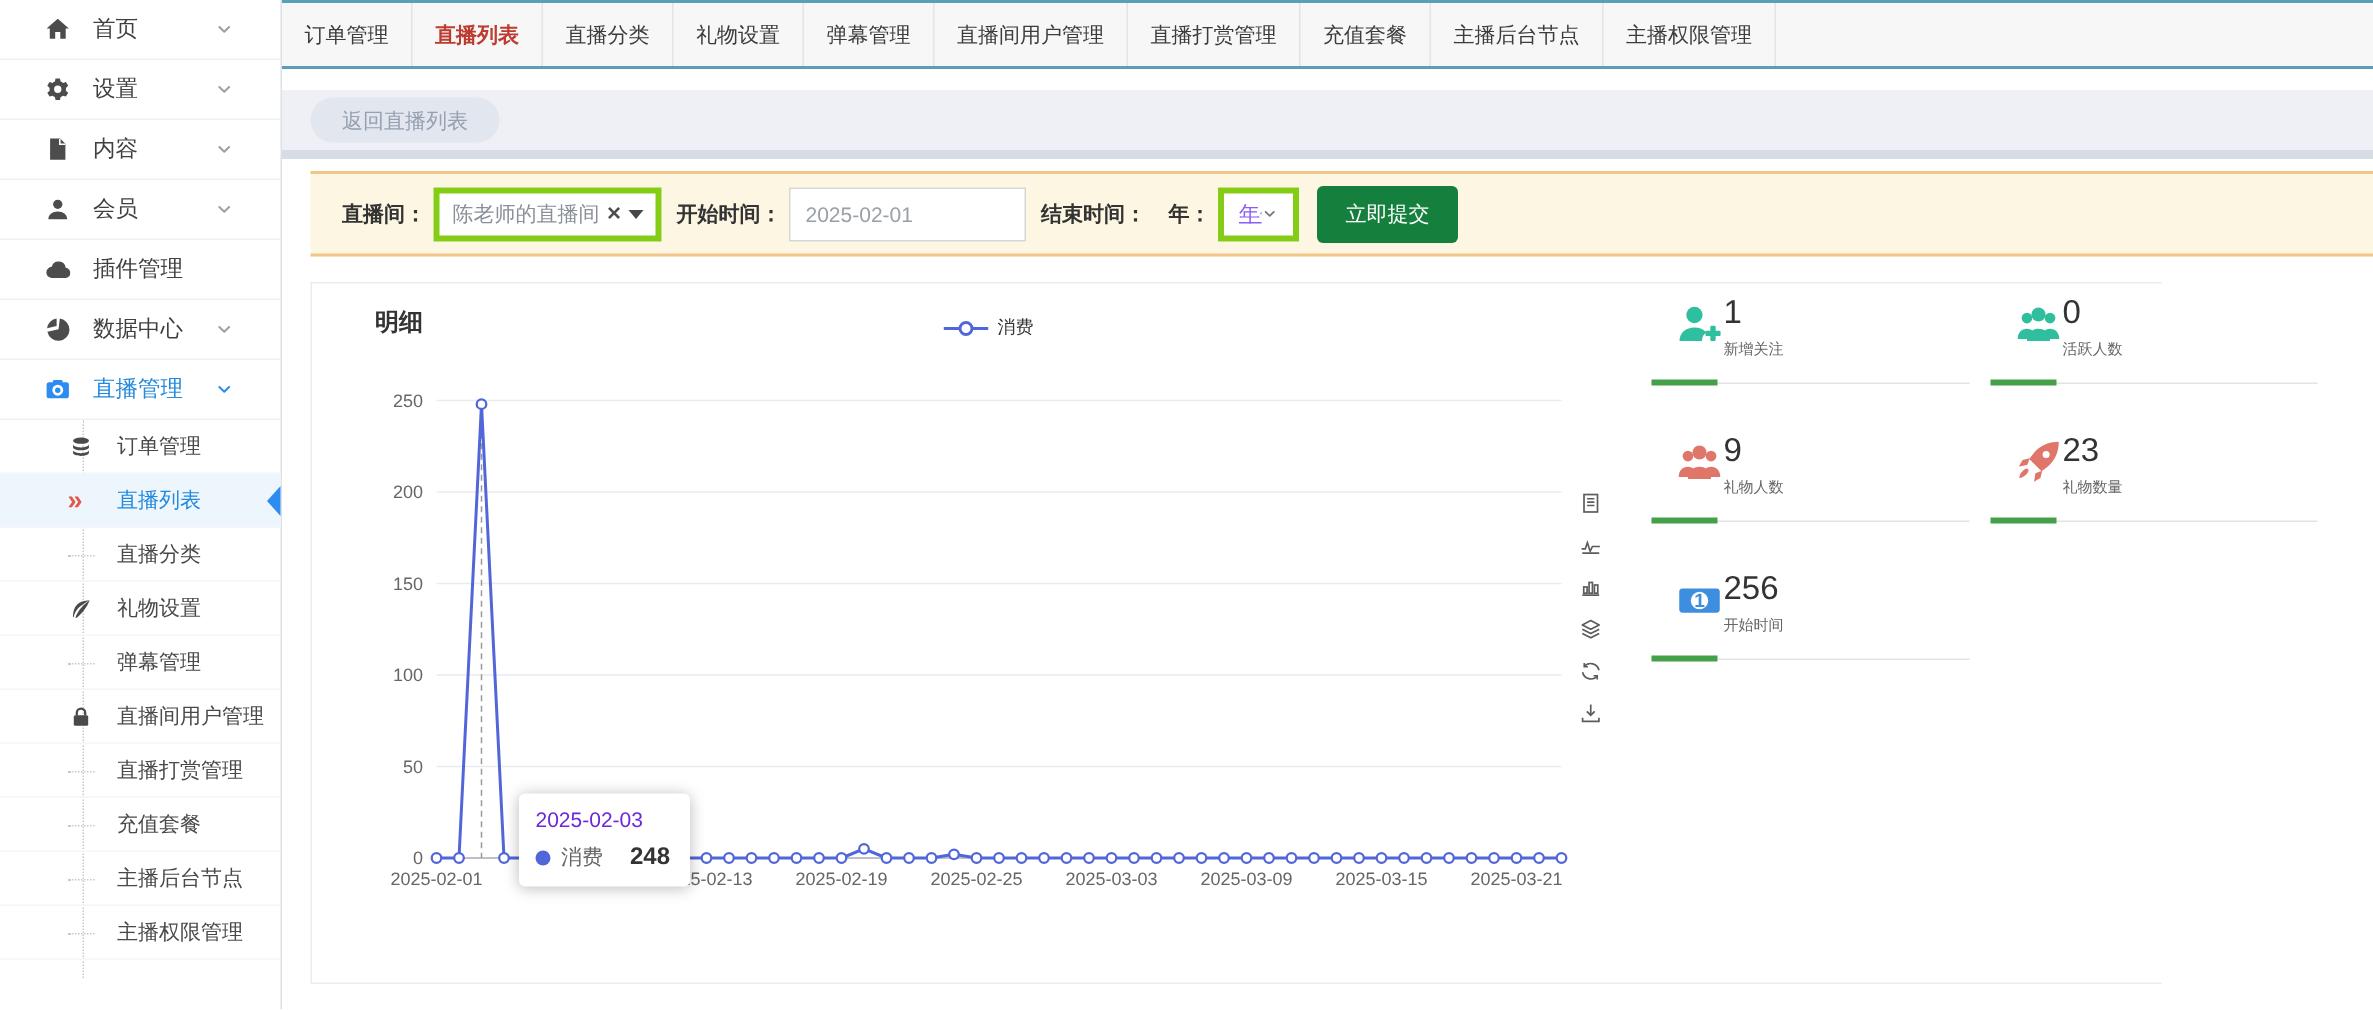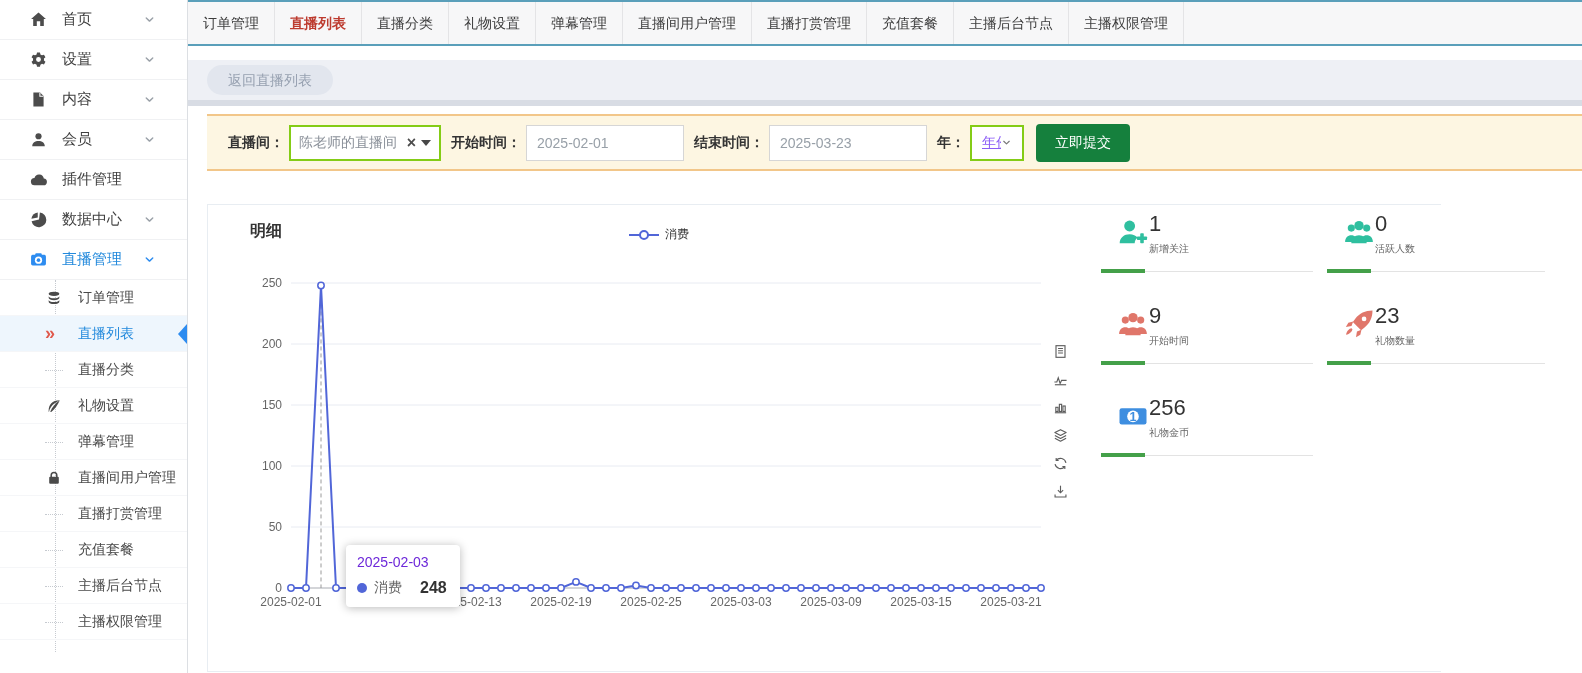--- a/index.html
+++ b/index.html
@@ -50,35 +50,35 @@
   .backbar { margin-top:14px; height:46px; background:#eef0f5;
     border-bottom:6px solid #d8dce4; display:flex; align-items:center; }
   .back-pill { margin-left:19px; height:30px; line-height:30px; padding:0 21px;
     background:#e2e6ee; color:#96a0b0; font-size:14px; border-radius:16px;
     border:none; cursor:pointer; font-family:inherit; }
 
   .filterbar { margin:8px 0 0 19px; height:57px; background:#fdf6e2;
     border-top:2px solid #f2c689; border-bottom:2px solid #f2c689;
     display:flex; align-items:center; padding-left:11px; }
   .flabel { font-size:14px; font-weight:bold; color:#333; margin:0 5px 0 10px; white-space:nowrap; }
-  .fselect { width:152px; height:36px; background:#fff; border:2px solid #84cc16;
-    display:flex; align-items:center; padding:0 8px; color:#8a9099; font-size:14px; cursor:pointer; }
+  .fselect { width:152px; height:36px; background:#fff; border:4px solid #84cc16;
+    display:flex; align-items:center; padding:0 8px; color:#8a9099; font-size:14px; cursor:pointer;text-align:right; }
   .fselect .val { flex:1; white-space:nowrap; overflow:hidden; }
   .clear-x { color:#4d4d4d; font-size:16px; font-weight:bold; margin:0 5px; line-height:1; }
   .caret { width:0; height:0; border:5px solid transparent; border-top:6px solid #474747;
     margin-top:6px; }
   .finput { width:158px; height:36px; border:1px solid #d6d6d6; background:#fff;
     padding:0 10px; font-size:14px; color:#98a0a8; font-family:inherit; }
   .fselect.year { width:54px; padding:0 10px; color:#8b5cf6;text-decoration:underline; }
   .fselect.year .icon { width:11px; height:11px; color:#777; }
   .submit { margin-left:12px; width:94px; height:38px; border:none; border-radius:4px;
     color:#fff; font-size:14px; cursor:pointer; font-family:inherit; }
 
   
-  .card { position:absolute; left:19px; top:204px; width:1234px; height:468px;
+  .card { position:absolute; left:19px; top:188px; width:1234px; height:468px;
     background:#fff; border:1px solid #e8edf2; border-right:none; }
   .chart-title { position:absolute; left:42px; top:16px; font-size:16px; font-weight:bold; color:#333; }
   .legend { position:absolute; left:421px; top:21px; display:flex; align-items:center;
     gap:6px; font-size:12px; color:#333; cursor:pointer; }
   #chart-svg { position:absolute; left:0; top:0; }
   #chart-svg text { font-family:"Liberation Sans","DejaVu Sans",sans-serif; }
 
   .tooltip { position:absolute; left:138px; top:340px; min-width:106px; z-index:6;
     background:#fff; border-radius:4px; padding:9px 13px 10px 11px;
     box-shadow:0 1px 10px rgba(0,0,0,.28); }
@@ -281,21 +281,20 @@
   <div class="filterbar">
     <span class="flabel">直播间：</span>
     <div class="fselect">
       <span class="val">陈老师的直播间</span>
       <span class="clear-x">×</span>
       <span class="caret"></span>
     </div>
     <span class="flabel">开始时间：</span>
     <input class="finput" value="2025-02-01" style="">
     <span class="flabel">结束时间：</span>
-    <input class="finput" value="2025-03-23" style="">
     <span class="flabel">年：</span>
     <div class="fselect year">
       <span class="val">年份</span>
       <span class="icon" id="year-chev">
           <svg viewBox="0 0 16 16" fill="none">
             <path d="M4 6.2 8 10l4-3.8" fill="none" stroke="currentColor" stroke-width="1.7" stroke-linecap="round" stroke-linejoin="round"></path>
           </svg>
         </span>
     </div>
     <button class="submit" id="submit-btn" style="background: #15803d;">立即提交</button>
@@ -501,21 +500,21 @@
             <svg viewBox="0 0 16 16" fill="currentColor">
               <circle cx="3.9" cy="5.9" r="1.9"></circle>
               <circle cx="12.1" cy="5.9" r="1.9"></circle>
               <circle cx="8" cy="4.6" r="2.5"></circle>
               <path d="M.6 13.3c0-2.2 1.4-3.6 3.3-3.6.9 0 1.7.3 2.3.9a6 6 0 0 0-1.5 2.7Z"></path>
               <path d="M15.4 13.3c0-2.2-1.4-3.6-3.3-3.6-.9 0-1.7.3-2.3.9a6 6 0 0 1 1.5 2.7Z"></path>
               <path d="M3.9 14c0-2.6 1.8-4.3 4.1-4.3s4.1 1.7 4.1 4.3Z"></path>
             </svg>
           </span>
           <div class="val">9</div>
-          <div class="slbl">开始时间</div>
+          <div class="slbl">礼物人数</div>
           <div class="uline"></div>
           <div class="uline-green" style="background: rgb(68, 160, 73);"></div>
         </div>
         <div class="stat">
           <span class="icon sicon" style="color: rgb(224, 118, 106);">
             <svg viewBox="0 0 16 16" fill="currentColor">
               <path d="M15.2.8c-3.9 0-7 1.5-9.2 4.4L4.7 6.9l4.4 4.4 1.7-1.3C13.7 7.8 15.2 4.7 15.2.8Z"></path>
               <circle cx="10.7" cy="5.3" r="1.25" fill="#fff"></circle>
               <path d="M4.9 6.7 2.3 7.3 1 9.6l3-.5Z"></path>
               <path d="M9.3 11.1l-.6 2.6-2.3 1.3.5-3Z"></path>
@@ -529,19 +528,19 @@
         </div>
         <div class="stat">
           <span class="icon sicon" style="color: rgb(62, 142, 224);">
             <svg viewBox="0 0 16 16" fill="currentColor">
               <rect x=".8" y="3.9" width="14.4" height="8.6" rx="1.2"></rect>
               <circle cx="8" cy="8.2" r="3.1" fill="#fff"></circle>
               <text x="8" y="10.6" text-anchor="middle" font-size="6.8" font-weight="bold">1</text>
             </svg>
           </span>
           <div class="val">256</div>
-          <div class="slbl">礼物金币</div>
+          <div class="slbl">开始时间</div>
           <div class="uline"></div>
           <div class="uline-green" style="background: rgb(68, 160, 73);"></div>
         </div>
       </div>
   </div>
 </div>
 
 </body></html>

